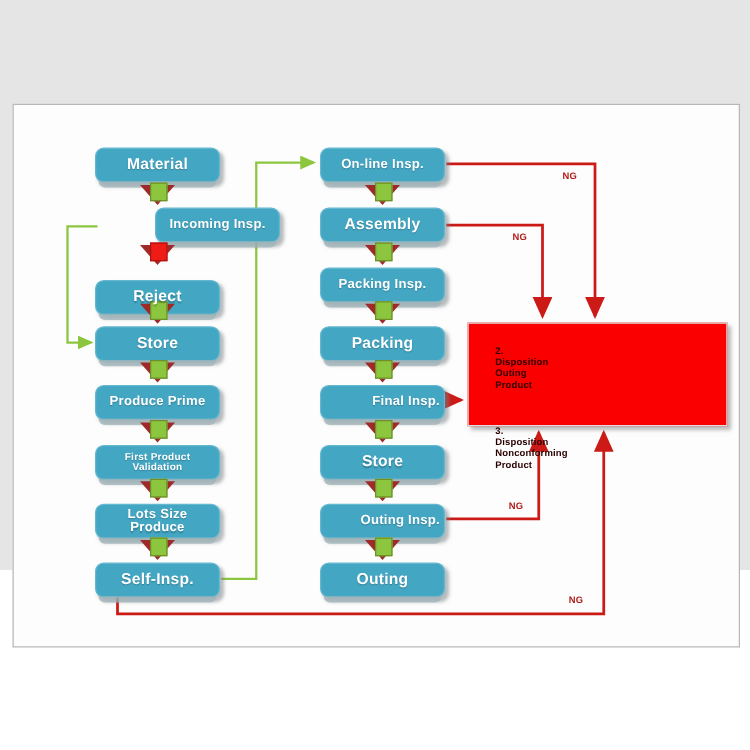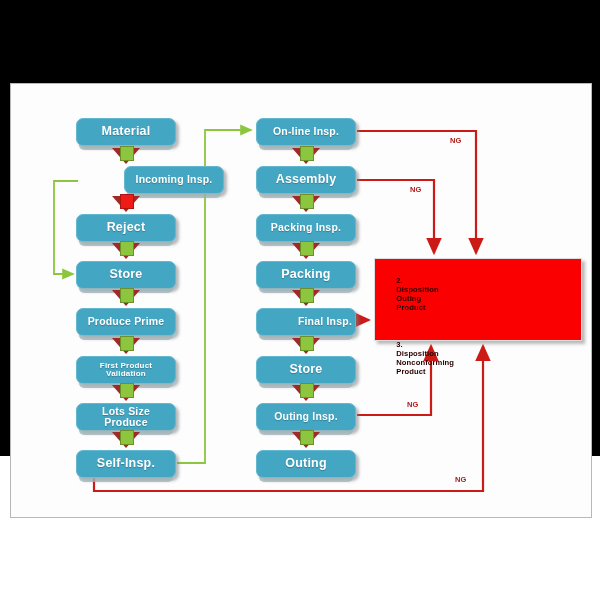--- a/index.html
+++ b/index.html
@@ -2,21 +2,21 @@
 <html><head>
 <meta charset="utf-8">
 <style>
   html,body{margin:0;padding:0;}
   body{
     width:600px;height:600px;
     background:#ffffff;
     font-family:"Liberation Sans", sans-serif;
     overflow:hidden;
   }
-  #stage{position:relative;width:600px;height:456px;background:#000000;}
+  #stage{position:relative;width:600px;height:456px;background:#e5e5e5;}
 
   
   .canvas-frame{
     position:absolute;
     left:10px;top:83px;
     width:582px;height:435px;
     border:1px solid #b8b8b8;
     background:#fdfdfd;
     box-sizing:border-box;
   }
@@ -146,21 +146,21 @@
     </svg>
   </div>
 
   <div>
     <div class="node sz-16" style="left:76px;top:118px;width:100px;height:28px;">
       <span class="label">Material</span>
       </div>
     <div class="node sz-13" style="left:76px;top:166px;width:100px;height:28px;margin-left:48px;">
       <span class="label">Incoming Insp.</span>
       </div>
-    <div class="node sz-16" style="left:76px;top:214px;width:100px;height:28px;">
+    <div class="node sz-16" style="left:76px;top:224px;width:100px;height:28px;">
       <span class="label">Reject</span>
       </div>
     <div class="node sz-16" style="left:76px;top:261px;width:100px;height:28px;">
       <span class="label">Store</span>
       </div>
     <div class="node sz-13" style="left:76px;top:308px;width:100px;height:28px;">
       <span class="label">Produce Prime</span>
       </div>
     <div class="node sz-9" style="left:76px;top:356px;width:100px;height:28px;">
       <span class="label">First Product  Validation</span>
@@ -216,21 +216,21 @@
       </div>
     <div class="node sz-16" style="left:256px;top:261px;width:100px;height:28px;">
       <span class="label">Packing</span>
       </div>
     <div class="node sz-13" style="left:256px;top:308px;width:100px;height:28px;justify-content:flex-end;">
       <span class="label">Final Insp.</span>
       </div>
     <div class="node sz-16" style="left:256px;top:356px;width:100px;height:28px;">
       <span class="label">Store</span>
       </div>
-    <div class="node sz-13" style="left:256px;top:403px;width:100px;height:28px;">
+    <div class="node sz-13" style="left:256px;top:403px;width:100px;height:28px;justify-content:flex-end;">
       <span class="label">Outing Insp.</span>
       </div>
     <div class="node sz-16" style="left:256px;top:450px;width:100px;height:28px;">
       <span class="label">Outing</span>
       </div>
   </div>
 
   <div>
     <div class="conn" style="left:286px;top:146px;">
       <div class="arrow"></div>

